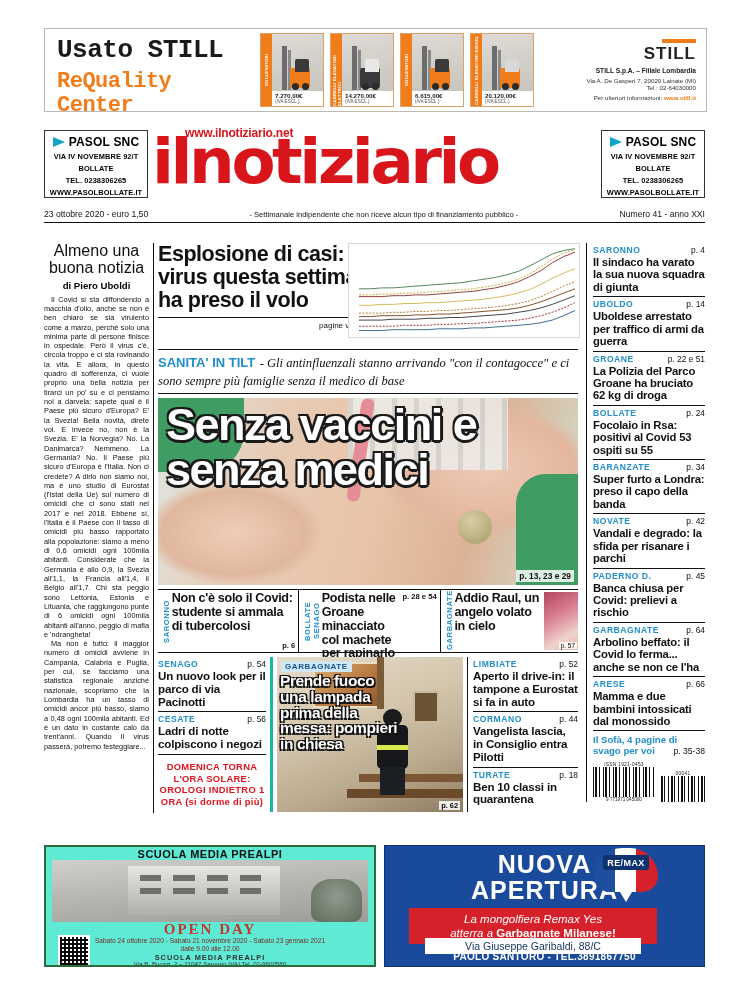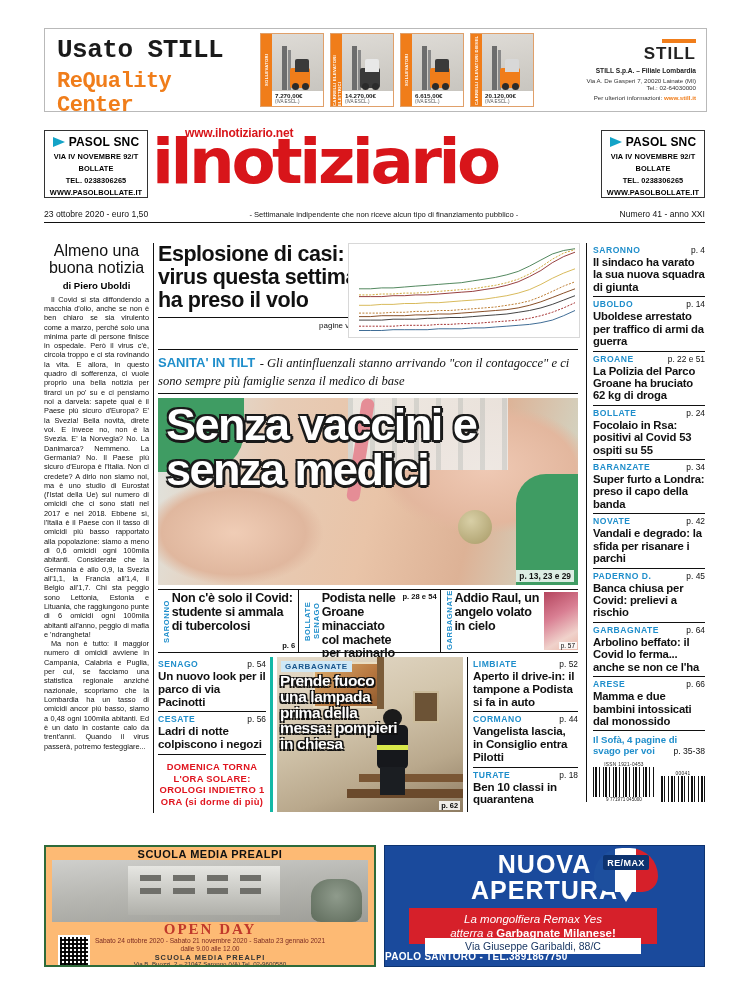--- a/index.html
+++ b/index.html
@@ -123,21 +123,21 @@
   .sofa-t{font-size:9.6px;font-weight:bold;color:#1f8ecb;line-height:1.14;}
   .sofa-r{font-size:8.6px;color:#111;text-align:right;margin-top:-11px;}
   .barcodes{display:flex;gap:6px;align-items:flex-end;margin-top:4px;}
   .bc{flex:1;}
   .bc-lbl{font-size:4.8px;text-align:center;letter-spacing:.3px;color:#222;}
   .bc-bars{height:30px;background:repeating-linear-gradient(90deg,#111 0 1px,#fff 1px 2px,#111 2px 4px,#fff 4px 6px,#111 6px 7px,#fff 7px 10px);}
   .bc-bars.b2{height:26px;background:repeating-linear-gradient(90deg,#111 0 2px,#fff 2px 3px,#111 3px 4px,#fff 4px 7px,#111 7px 8px,#fff 8px 10px);}
   .bc-num{font-size:4.6px;text-align:center;color:#222;}
 
   
-  .ad-school{position:absolute;left:44px;top:845px;width:332px;height:122px;border:2px solid #2e6b3a;box-sizing:border-box;background:#fdba74;overflow:hidden;padding-left:44px;}
+  .ad-school{position:absolute;left:44px;top:845px;width:332px;height:122px;border:2px solid #2e6b3a;box-sizing:border-box;background:#5eead4;overflow:hidden;padding-left:44px;}
   .sch-title{position:absolute;left:0;right:0;top:1px;text-align:center;font-size:11px;font-weight:bold;letter-spacing:.5px;color:#111;}
   .sch-photo{position:absolute;left:6px;top:13px;right:6px;height:62px;background:linear-gradient(175deg,#cfcfcc 0%,#b7b7b2 45%,#9d9d97 100%);}
   .sch-bldg{position:absolute;left:24%;top:10%;width:48%;height:78%;background:linear-gradient(180deg,#e6e6e2,#b0b0aa);}
   .sch-win{position:absolute;background:#6f6f6a;}
   .sch-tree{position:absolute;right:2%;bottom:0;width:16%;height:70%;background:radial-gradient(circle at 50% 40%,#8f9b8c,#5d6a5a);border-radius:40% 40% 20% 20%;}
   .sch-openday{position:absolute;left:0;right:0;top:74px;text-align:center;font-size:15px;font-weight:bold;color:#c0392b;letter-spacing:2px;font-family:"Liberation Serif",serif;}
   .sch-dates{position:absolute;left:0;right:0;top:90px;text-align:center;font-size:6.6px;color:#7a2a22;}
   .sch-hours{position:absolute;left:0;right:0;top:98px;text-align:center;font-size:6.6px;color:#7a2a22;}
   .sch-name{position:absolute;left:0;right:0;top:106px;text-align:center;font-size:7.4px;font-weight:bold;letter-spacing:1px;color:#333;}
   .sch-addr{position:absolute;left:0;right:0;top:113px;text-align:center;font-size:6.2px;color:#333;}
@@ -150,21 +150,21 @@
   .rx-apert{position:absolute;left:0;right:0;top:30px;text-align:center;font-size:25px;font-weight:bold;color:#fff;letter-spacing:1px;}
   .rx-balloon{position:absolute;right:46px;top:2px;width:64px;height:64px;}
   .rx-b-top{position:absolute;left:0;top:0;width:64px;height:44px;border-radius:32px 32px 18px 18px;background:linear-gradient(90deg,#1d4f9e 0 33%,#ffffff 33% 66%,#d6202a 66% 100%);}
   .rx-b-badge{position:absolute;left:9px;top:7px;width:46px;height:15px;background:#0d3370;border-radius:2px;color:#fff;font-size:9px;font-weight:bold;display:flex;align-items:center;justify-content:center;letter-spacing:.4px;}
   .rx-b-bot{position:absolute;left:26px;top:44px;width:12px;height:10px;background:#fff;clip-path:polygon(0 0,100% 0,50% 100%);}
   .rx-red{position:absolute;left:24px;top:62px;width:248px;background:#d6202a;padding:5px 0;text-align:center;}
   .rx-r1{font-size:11.5px;color:#fff;font-style:italic;}
   .rx-r2{font-size:11.5px;color:#fff;font-style:italic;margin-top:2px;}
   .rx-r2 b{font-style:normal;}
   .rx-white{position:absolute;left:40px;top:92px;width:216px;background:#fff;text-align:center;font-size:10.5px;color:#14325f;padding:2px 0;}
-  .rx-phone{position:absolute;left:0;right:0;bottom:4px;font-size:10px;font-weight:bold;color:#fff;letter-spacing:.3px;}
+  .rx-phone{position:absolute;left:0;right:0;bottom:4px;text-align:center;font-size:10px;font-weight:bold;color:#fff;letter-spacing:.3px;}
 </style>
 </head>
 <body>
 
 <div class="page">
 
   <div class="still-ad">
     <div class="still-left">
       <div class="still-t1">Usato STILL</div>
       <div class="still-t2">ReQuality Center</div>
@@ -388,21 +388,21 @@
         <div class="ch-ov">Prende fuoco una lampada prima della messa: pompieri in chiesa</div>
         <div class="ch-ref">p. 62</div>
       </div>
 
       <div class="lower-r">
         <div class="item">
           <div class="item-head">
             <span class="item-city">LIMBIATE</span>
             <span class="item-page">p. 52</span>
           </div>
-          <div class="item-title">Aperto il drive-in: il tampone a Podista si fa in auto</div>
+          <div class="item-title">Aperto il drive-in: il tampone a Eurostat si fa in auto</div>
         </div>
         <div class="item">
           <div class="item-head">
             <span class="item-city">CORMANO</span>
             <span class="item-page">p. 44</span>
           </div>
           <div class="item-title">Vangelista lascia, in Consiglio entra Pilotti</div>
         </div>
         <div class="item">
           <div class="item-head">

